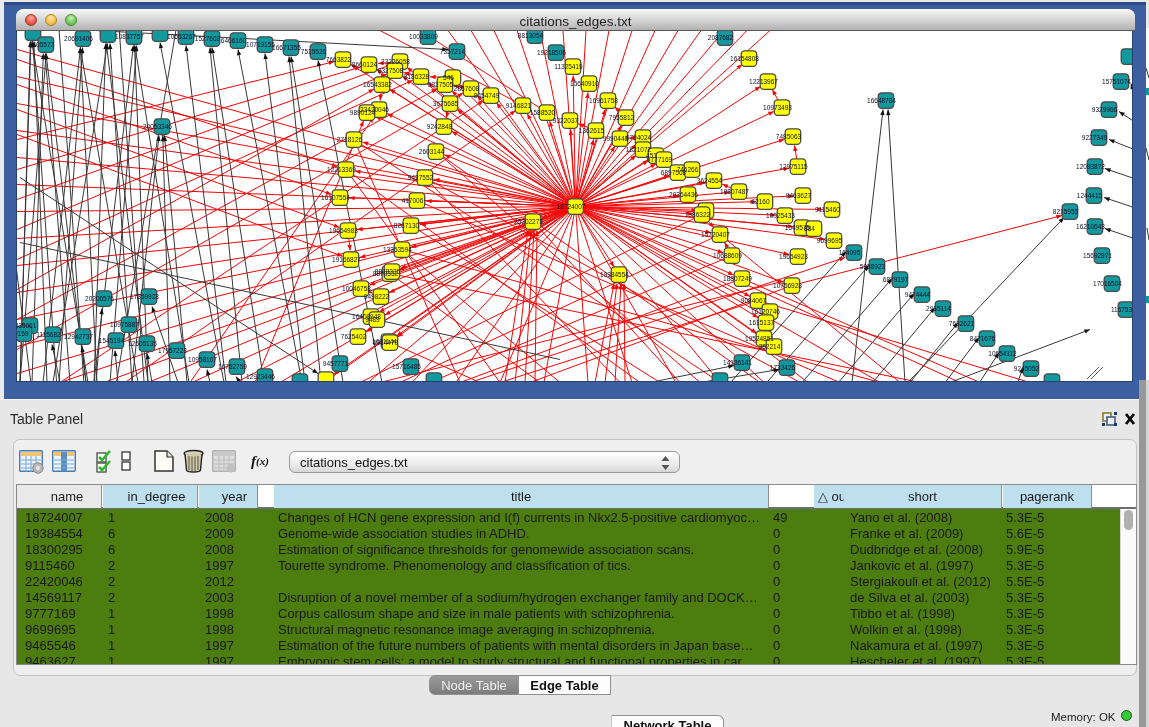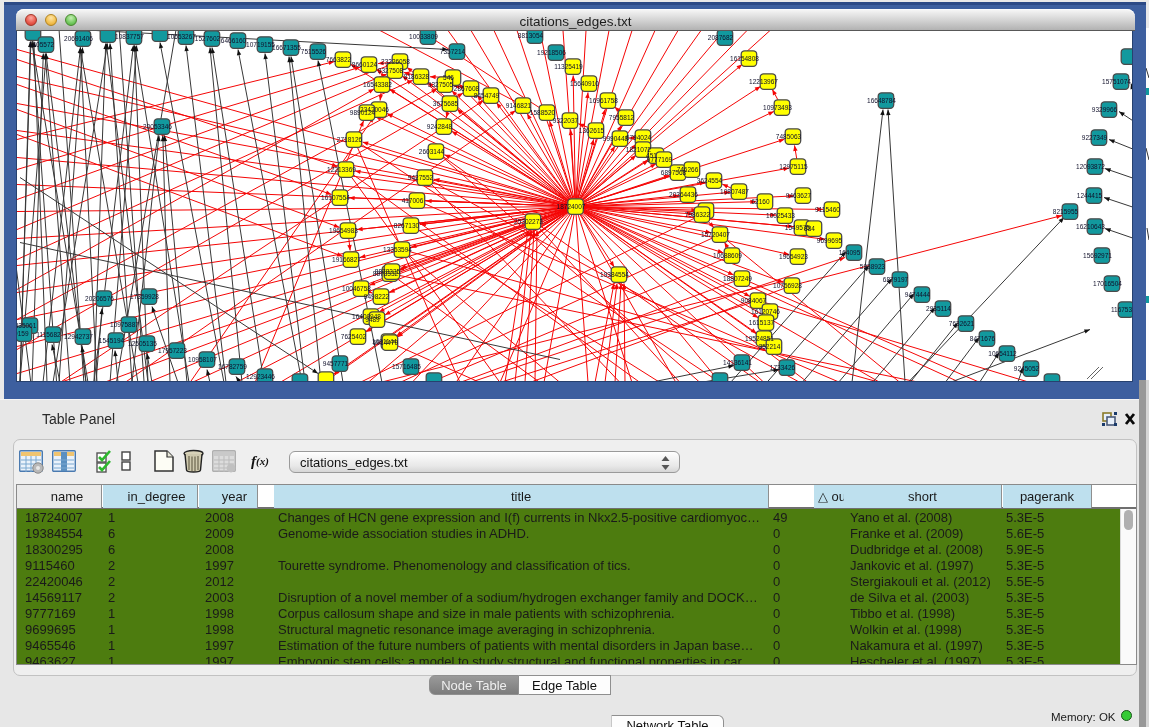--- a/index.html
+++ b/index.html
@@ -27,21 +27,21 @@
   border:1px solid #49882f; }
 #wtitle { position:absolute; left:0; top:5px; width:1119px; text-align:center;
   font-size:13.5px; color:#1c1c1c; }
 #canvas { position:absolute; left:0; top:22px; width:1117px; height:351px;
   background:#fff; border-left:1px solid #26416f; border-right:1px solid #26416f;
   border-bottom:1px solid #26416f; overflow:hidden; }
 
 
 #tpanel { left:0; top:399px; width:1149px; height:328px; background:#e7e7e7;
   border-top:1px solid #f5f5f5; }
-#tptitle { position:absolute; left:10px; top:11px; font-size:14px; color:#2a2a2a;margin-left:32px; }
+#tptitle { position:absolute; left:10px; top:11px; font-size:14px; color:#2a2a2a; }
 #innerpanel { position:absolute; left:13px; top:39px; width:1124px; height:237px;
   background:#efefef; border:1px solid #c2c2c2; border-radius:7px; }
 
 
 #dropdown { position:absolute; left:289px; top:51px; width:391px; height:22px;
   border:1px solid #9a9a9a; border-radius:6px;
   background:linear-gradient(#ffffff, #e8e8e8 70%, #d6d6d6); }
 #dropdown span { position:absolute; left:10px; top:3px; font-size:13px; color:#111; }
 
 
@@ -59,21 +59,21 @@
 .c-title { left:261px; width:496px; overflow:hidden; }
 .c-out { left:756px; }
 .c-short { left:833px; }
 .c-pr { left:989px; }
 #vscroll { position:absolute; left:1103px; top:24px; width:16px; height:156px;
   background:#fafafa; border-left:1px solid #d9d9d9; }
 #vthumb { position:absolute; left:3px; top:1px; width:9px; height:20px;
   background:#b0b0b0; border-radius:5px; }
 
 
-.tab { position:absolute; top:275px; height:20px; font-size:13px; font-weight:normal;
+.tab { position:absolute; top:275px; height:20px; font-size:13px; font-weight:bold;
   line-height:20px; text-align:center; border:1px solid #8f8f8f; }
 #tab1 { left:429px; width:90px; border-radius:6px 0 0 6px;
   background:linear-gradient(#9a9a9a,#7c7c7c); color:#efefef; font-weight:normal; }
 #tab2 { left:519px; width:92px; border-left:none; background:#fdfdfd; color:#111; }
 #tab3 { left:611px; width:113px; border-left:1px solid #c7c7c7; border-radius:0 6px 6px 0;
   background:#fdfdfd; color:#111;margin-top:40px; }
 
 #memory { position:absolute; left:1051px; top:311px; font-size:11.5px; color:#1a1a1a; }
 #memdot { position:absolute; left:1121px; top:310px; width:11px; height:11px;
   border-radius:50%; background:#35cb35; border:1px solid #1c541c; }
@@ -660,20 +660,21 @@
           <span class="c-year">2009</span>
 <span class="c-title">Genome-wide association studies in ADHD.</span>
           <span class="c-out">0</span>
           <span class="c-short">Franke et al. (2009)</span>
 <span class="c-pr">5.6E-5</span>
         </div>
 <div class="row" style="top:56px">
 <span class="c-name">18300295</span>
           <span class="c-ind">6</span>
           <span class="c-year">2008</span>
+<span class="c-title">Estimation of significance thresholds for genomewide association scans.</span>
           <span class="c-out">0</span>
           <span class="c-short">Dudbridge et al. (2008)</span>
 <span class="c-pr">5.9E-5</span>
         </div>
 <div class="row" style="top:72px">
 <span class="c-name">9115460</span>
           <span class="c-ind">2</span>
           <span class="c-year">1997</span>
 <span class="c-title">Tourette syndrome. Phenomenology and classification of tics.</span>
           <span class="c-out">0</span>

